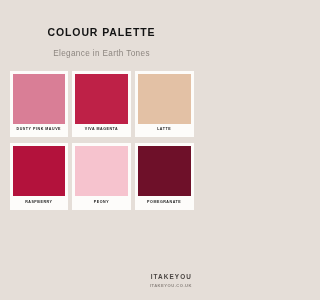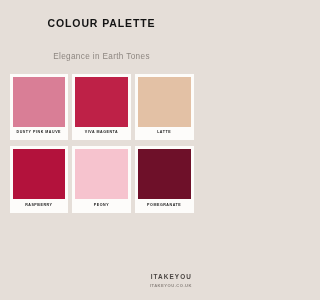--- a/index.html
+++ b/index.html
@@ -20,32 +20,32 @@
     height: 300px;
     background: #e5ded8;
     display: flex;
     flex-direction: column;
     position: relative;
     box-sizing: border-box;
   }
 
   
   #header {
-    padding-top: 18px;
+    padding-top: 27px;
     text-align: center;
   }
   #title {
     font-size: 10.5px;
     font-weight: bold;
     letter-spacing: 0.9px;
     color: #131313;
     line-height: 1;
   }
   #subtitle {
-    margin-top: 24px;
+    margin-top: 12px;
     font-size: 8.2px;
     letter-spacing: 0.35px;
     color: #8d8680;
     line-height: 1;
     font-weight: normal;
   }
 
   
   #swatch-grid {
     margin: 0 auto;

